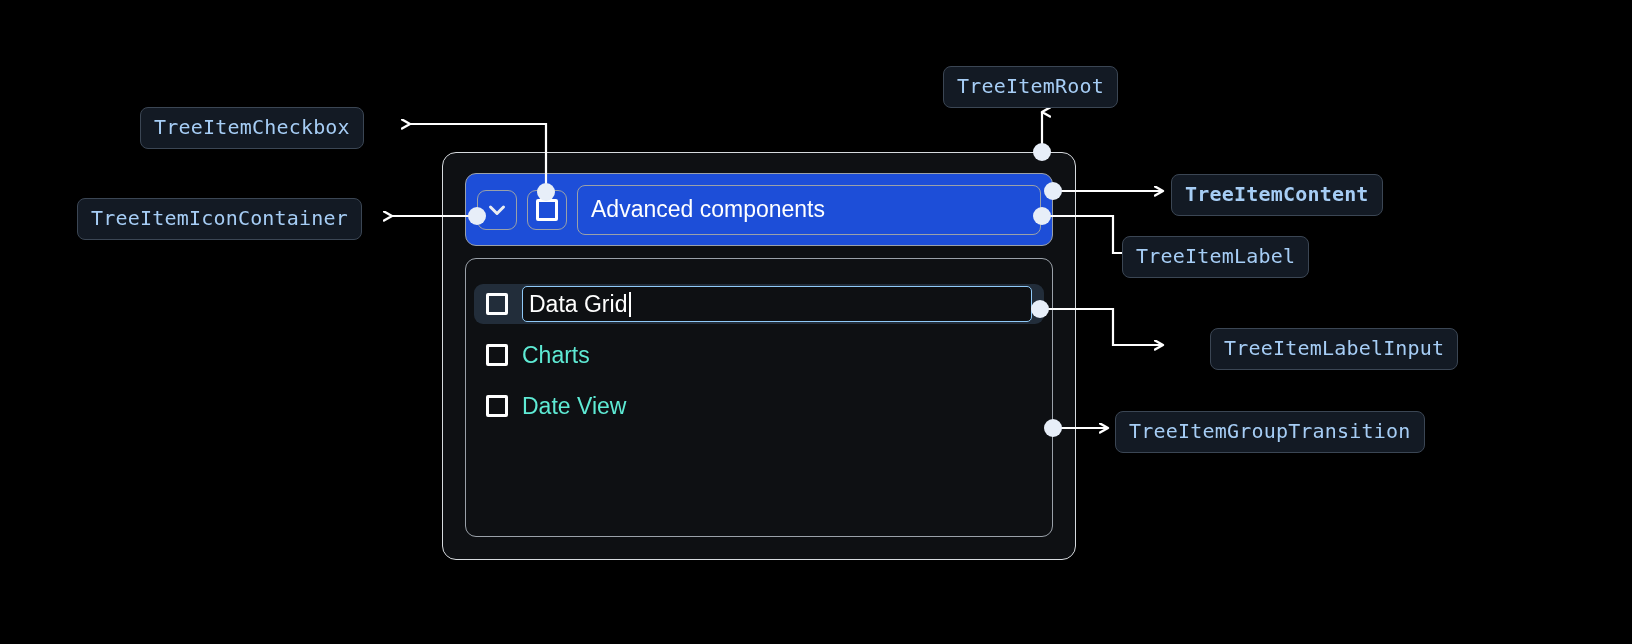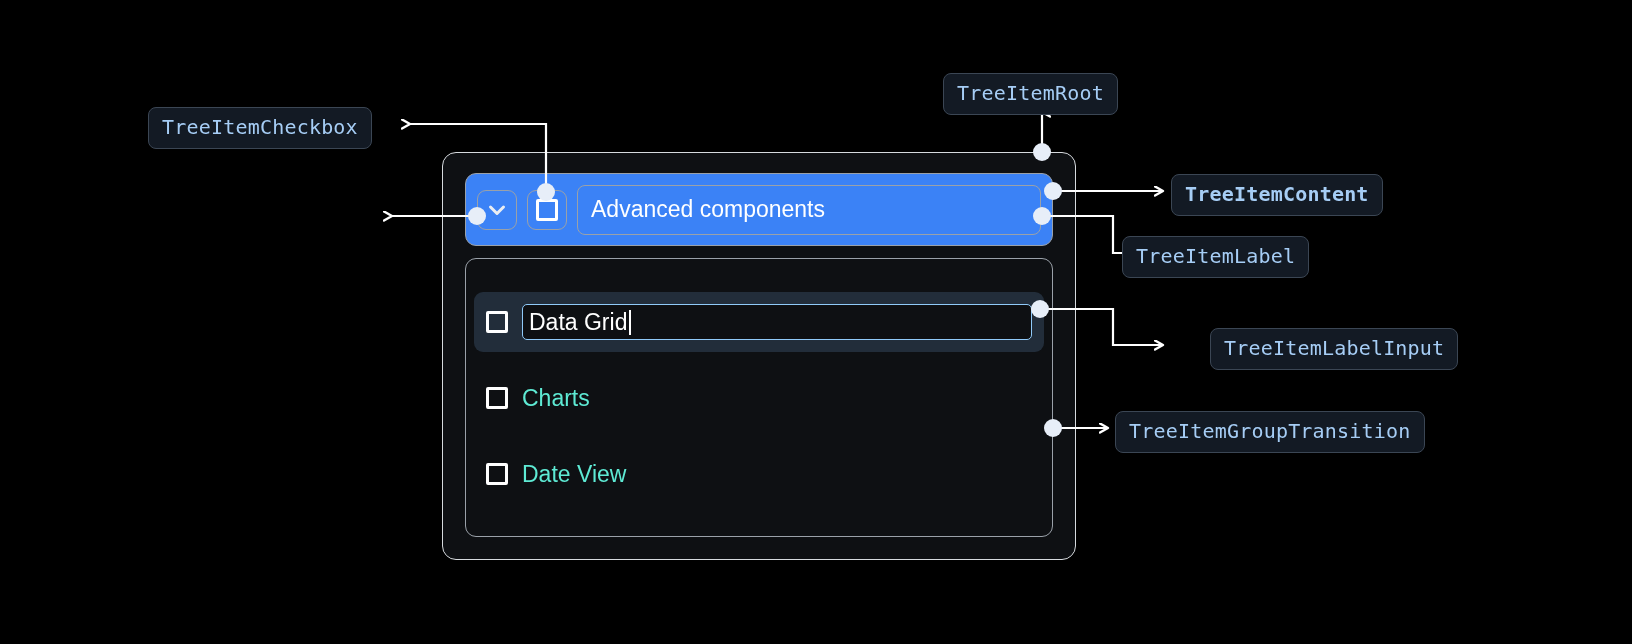--- a/index.html
+++ b/index.html
@@ -61,21 +61,21 @@
     border-radius: 14px;
     padding: 20px 22px;
     z-index: 3;
   }
 
   
   #tree-content {
     position: relative;
     width: 100%;
     height: 73px;
-    background: #3b82f6;
+    background: #1d4ed8;
     border: 1px solid #9aa1a9;
     border-radius: 11px;
     display: flex;
     align-items: center;
     padding: 0 11px;
     gap: 10px;
   }
 
   .icon-container {
     width: 40px;
@@ -133,22 +133,22 @@
     border: 1px solid #9aa1a9;
     border-radius: 11px;
     padding: 17px 0 0 0;
     overflow: hidden;
   }
 
   .group-row {
     position: relative;
     display: flex;
     align-items: center;
-    height: 60px;
-    margin: 16px 8px 11px 8px;
+    height: 40px;
+    margin: 8px 8px 11px 8px;
     padding: 0 12px;
     border-radius: 9px;
     gap: 14px;
   }
 
   .group-row.selected {
     background: #222d3a;
   }
 
   .row-cb {
@@ -234,26 +234,29 @@
       <circle cx="546" cy="192" r="9"></circle>
       <circle cx="477" cy="216" r="9"></circle>
       <circle cx="1042" cy="152" r="9"></circle>
       <circle cx="1053" cy="191" r="9"></circle>
       <circle cx="1042" cy="216" r="9"></circle>
       <circle cx="1040" cy="309" r="9"></circle>
       <circle cx="1053" cy="428" r="9"></circle>
     </g>
   </svg>
 
-  <div class="chip" style="left:148px; top:107px;">
+  <div class="chip" style="left:140px; top:107px;">
     <span>TreeItemCheckbox</span>
   </div>
 
-
-  <div class="chip" style="left:943px; top:73px;">
+  <div class="chip" style="left:77px; top:198px;">
+    <span>TreeItemIconContainer</span>
+  </div>
+
+  <div class="chip" style="left:943px; top:66px;">
     <span>TreeItemRoot</span>
   </div>
 
   <div class="chip" style="left:1171px; top:174px;font-weight:bold;">
     <span>TreeItemContent</span>
   </div>
 
   <div class="chip" style="left:1122px; top:236px;">
     <span>TreeItemLabel</span>
   </div>

